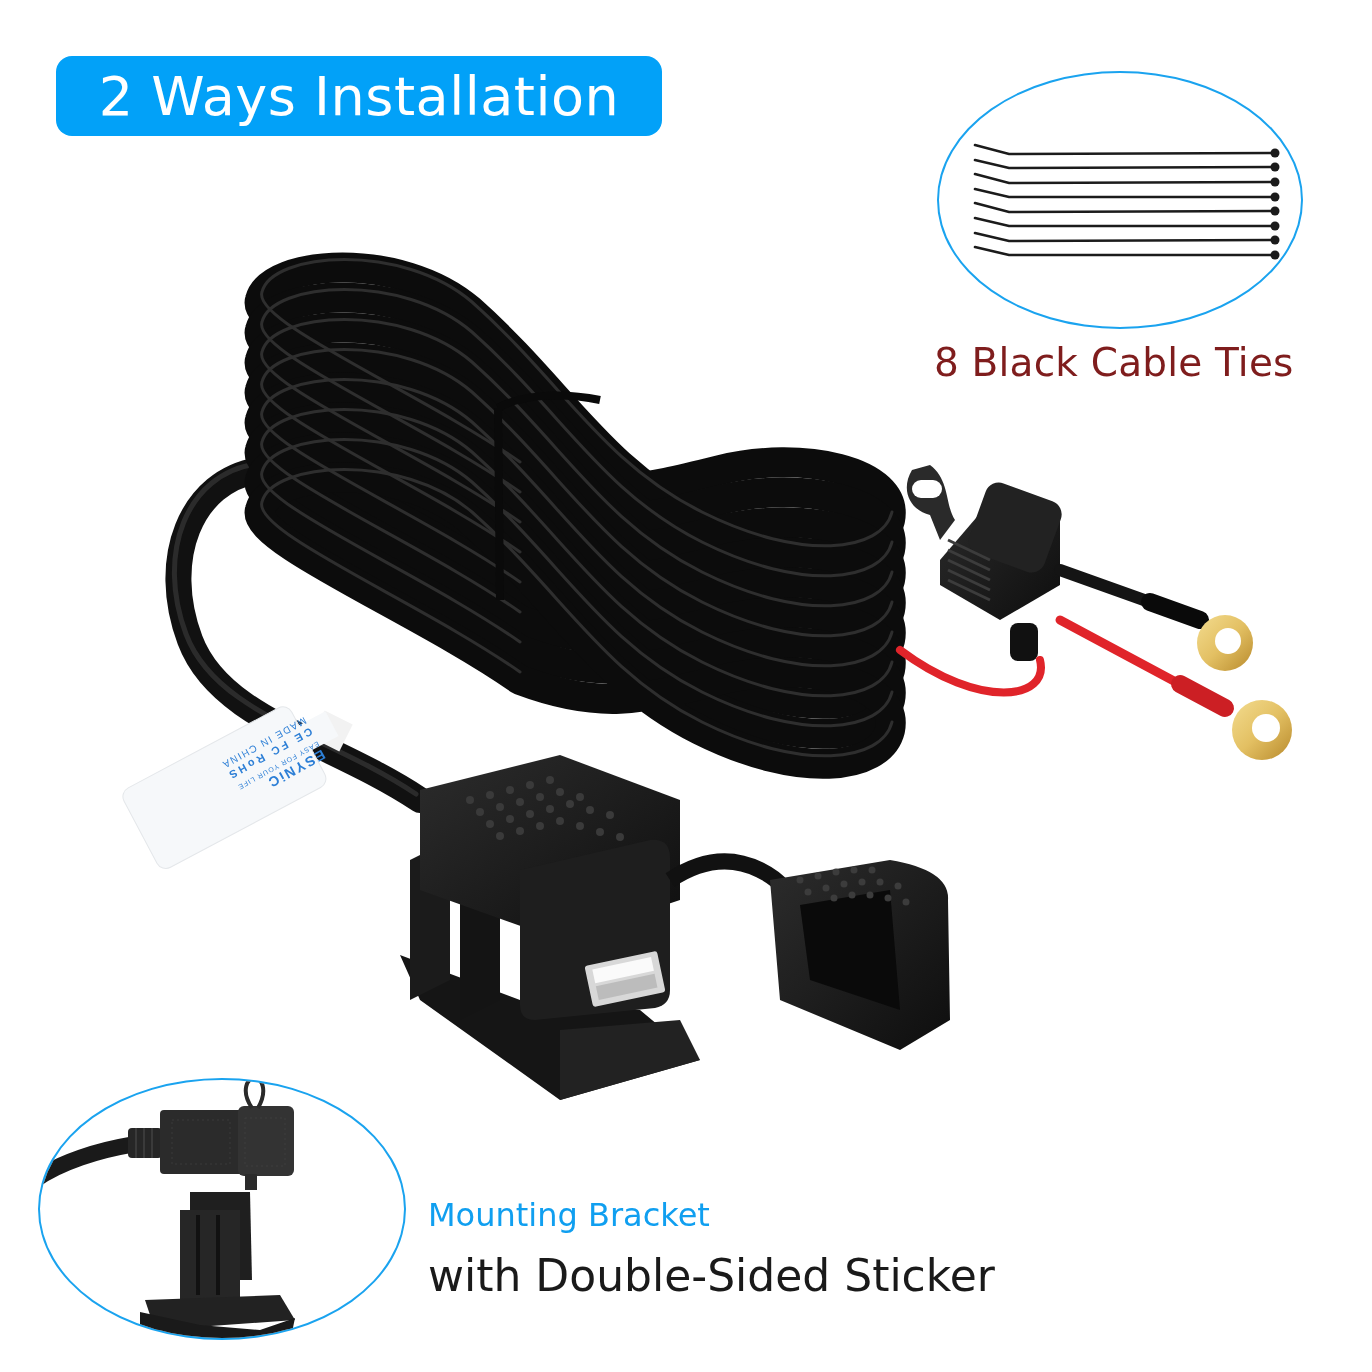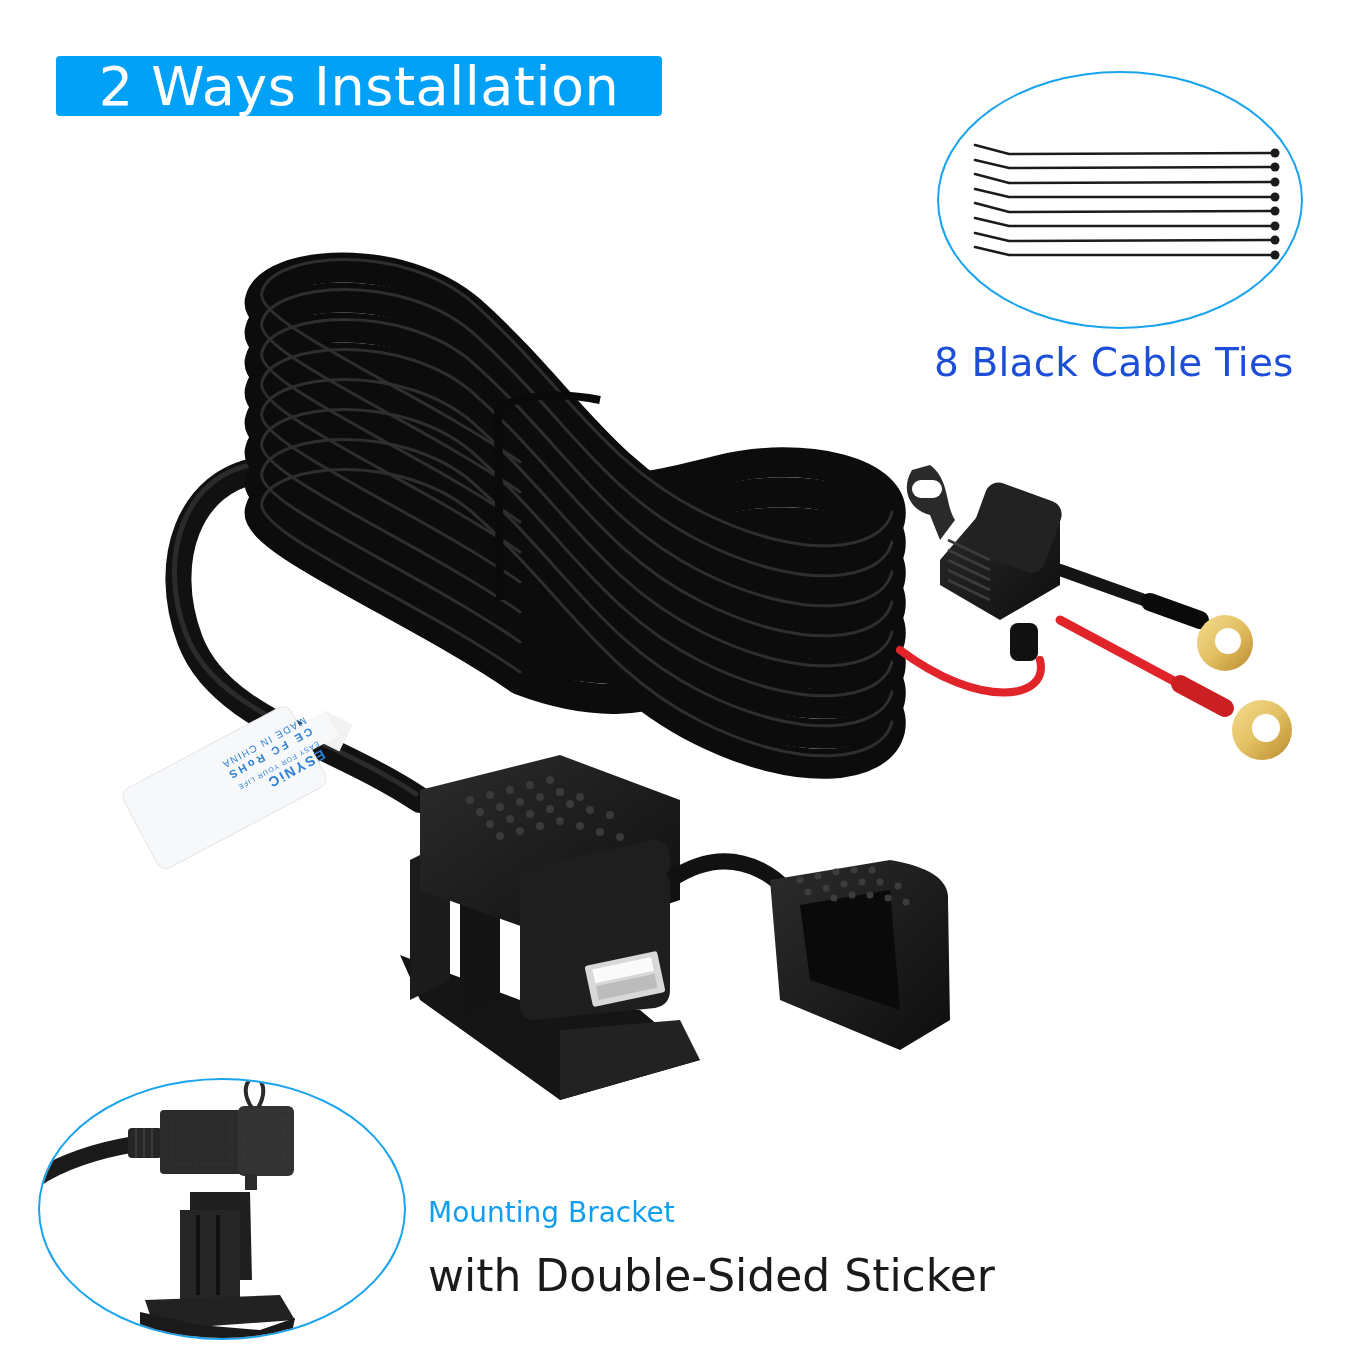--- a/index.html
+++ b/index.html
@@ -1,23 +1,23 @@
 <!DOCTYPE html>
 <html><head>
 <meta charset="utf-8">
 <style>
   html,body{margin:0;padding:0;background:#ffffff;}
   body{width:1372px;height:1372px;position:relative;overflow:hidden;font-family:"DejaVu Sans","Liberation Sans",sans-serif;}
-  .title-badge{position:absolute;left:56px;top:56px;width:606px;height:60px;background:#02a1f8;border-radius:4px;display:flex;align-items:center;justify-content:center;}
+  .title-badge{position:absolute;left:56px;top:56px;width:606px;height:80px;background:#02a1f8;border-radius:16px;display:flex;align-items:center;justify-content:center;}
   .title-badge span{color:#ffffff;font-size:54px;font-weight:500;letter-spacing:0.5px;}
   .ellipse{position:absolute;border:2.5px solid #1aa3ef;border-radius:50%;box-sizing:border-box;background:#fff;}
   .ties-ellipse{left:937px;top:71px;width:366px;height:258px;}
   .bracket-ellipse{left:38px;top:1078px;width:368px;height:262px;overflow:hidden;}
-  .caption-ties{position:absolute;left:934px;top:340px;font-size:39px;color:#1d4ed8;white-space:nowrap;letter-spacing:0.2px;}
-  .caption-bracket-1{position:absolute;left:428px;top:1196px;font-size:28px;color:#109ff0;white-space:nowrap;}
+  .caption-ties{position:absolute;left:934px;top:340px;font-size:39px;color:#7f1d1d;white-space:nowrap;letter-spacing:0.2px;}
+  .caption-bracket-1{position:absolute;left:428px;top:1196px;font-size:32px;color:#109ff0;white-space:nowrap;}
   .caption-bracket-2{position:absolute;left:428px;top:1250px;font-size:44px;color:#1a1a1a;white-space:nowrap;}
   svg{position:absolute;left:0;top:0;}
 </style>
 </head>
 <body>
 
 <div class="title-badge">
   <span>2 Ways Installation</span>
 </div>
 

